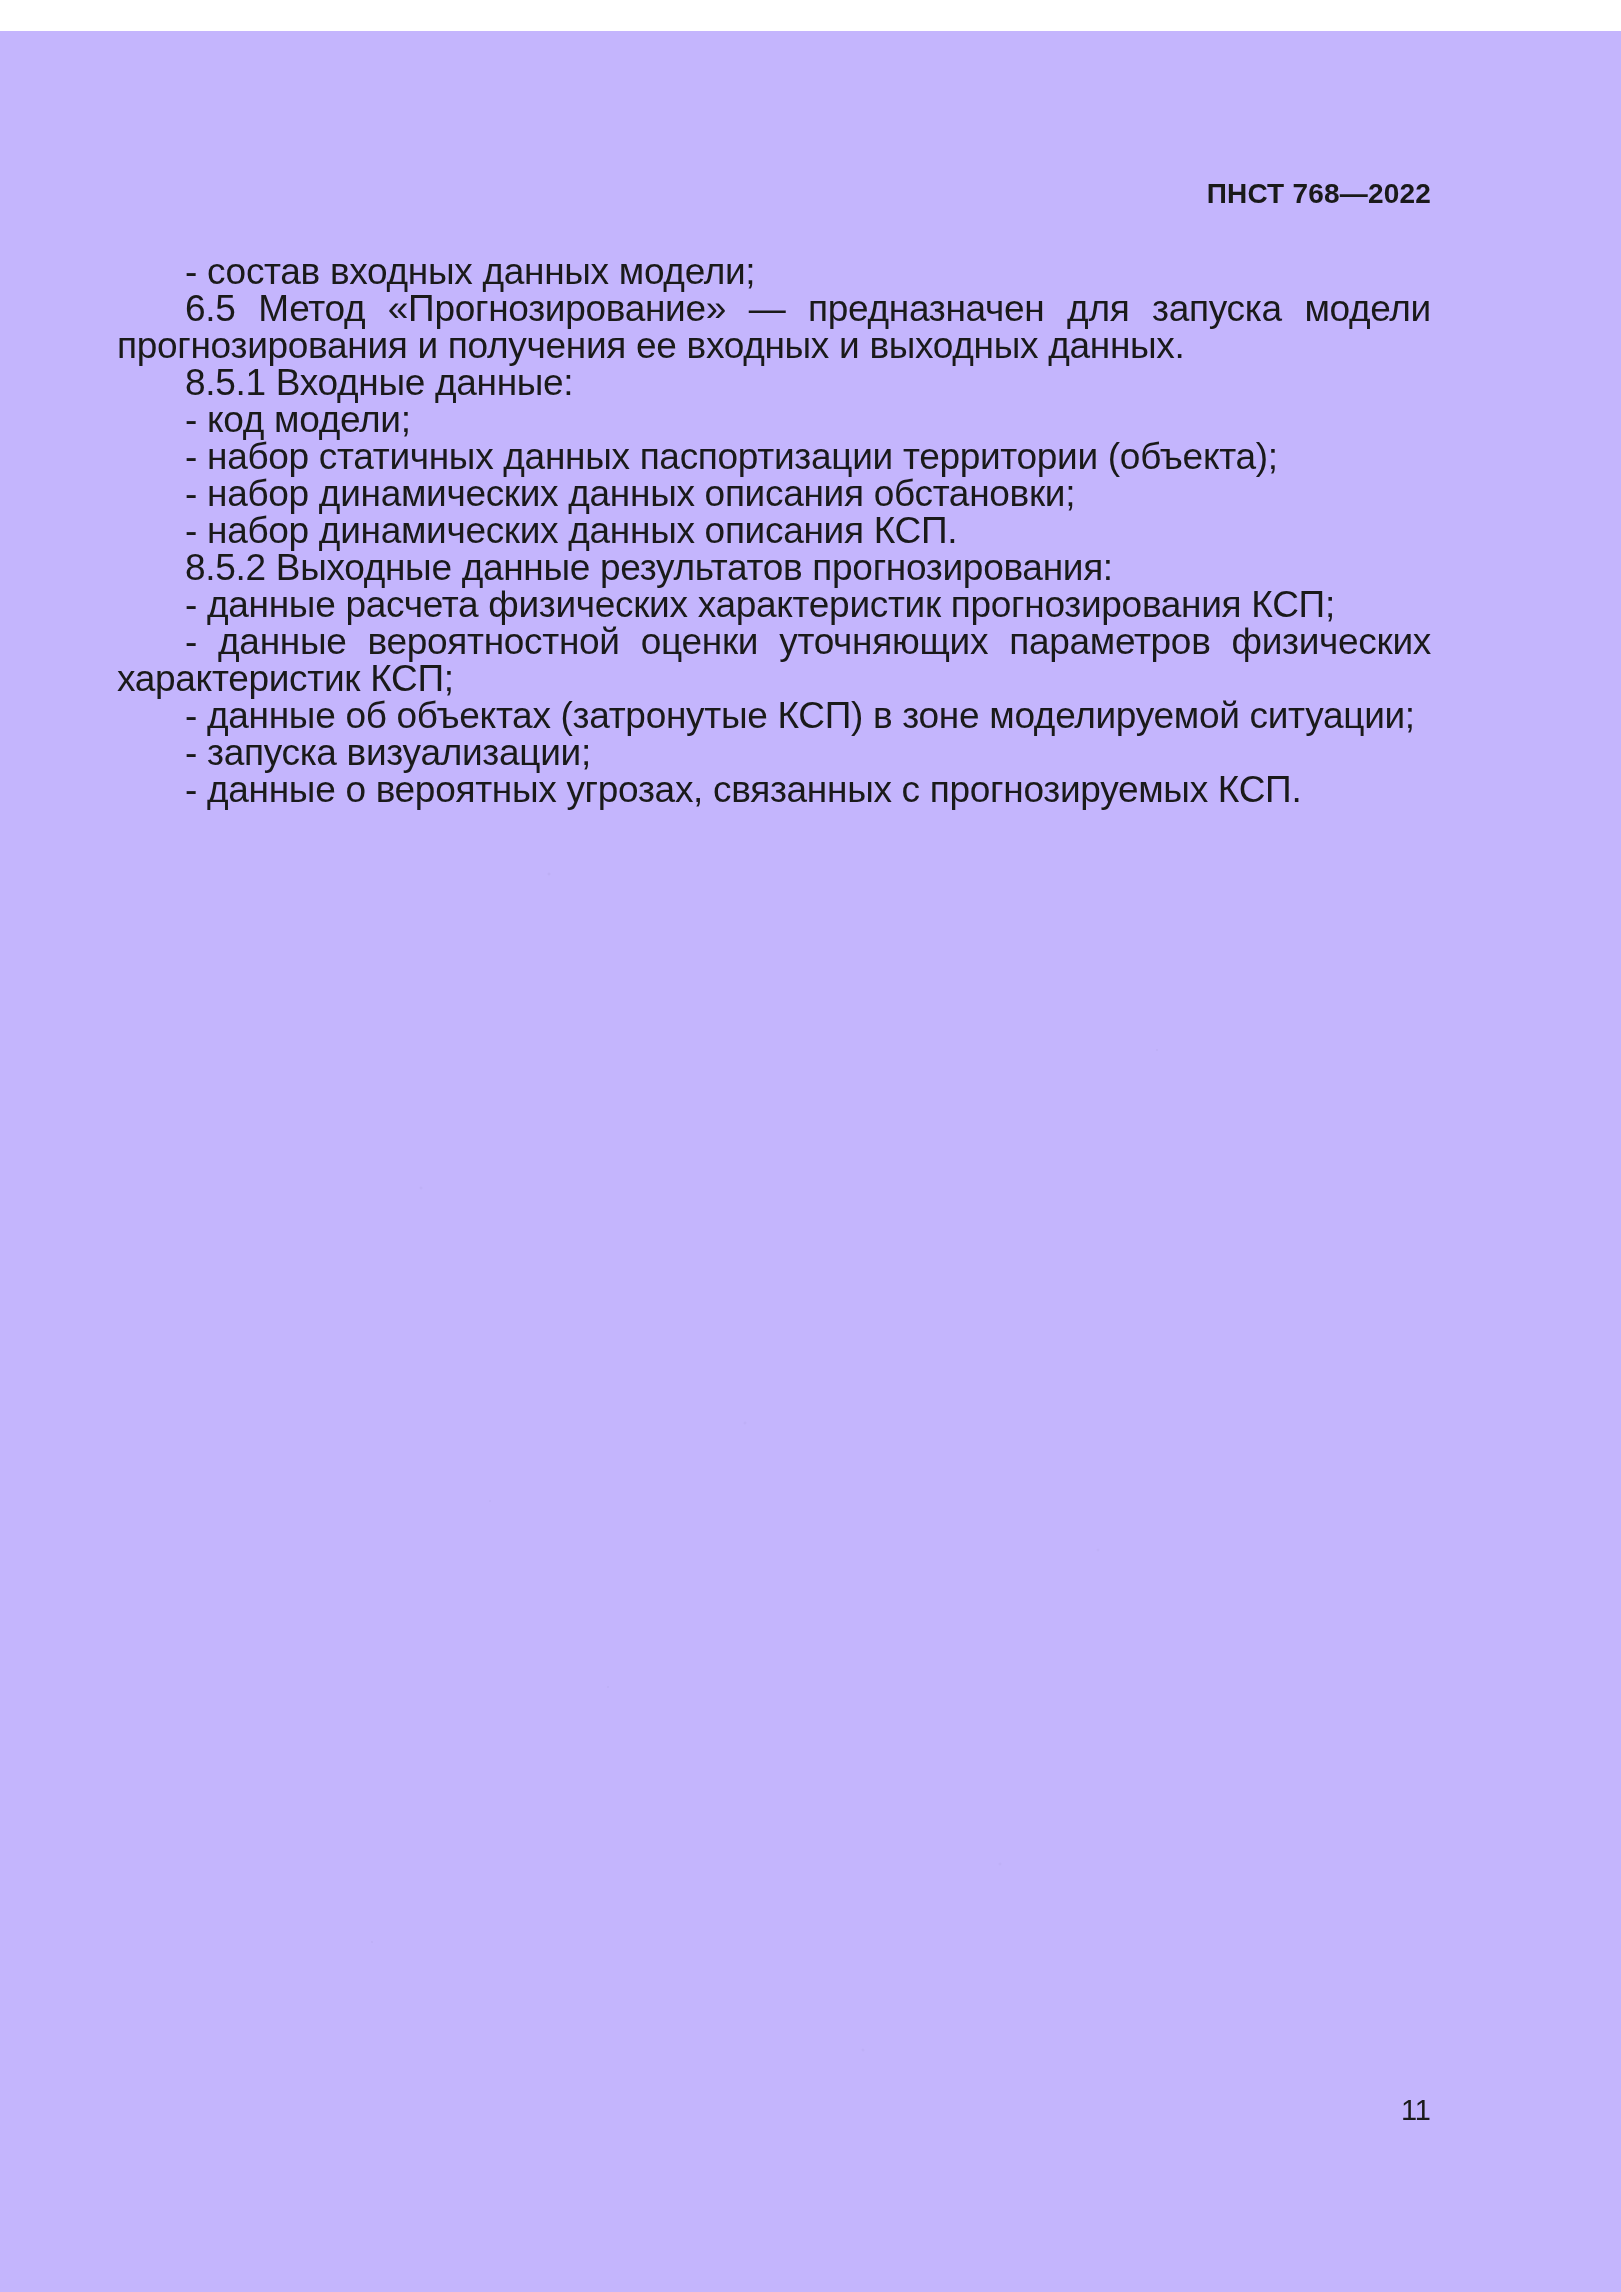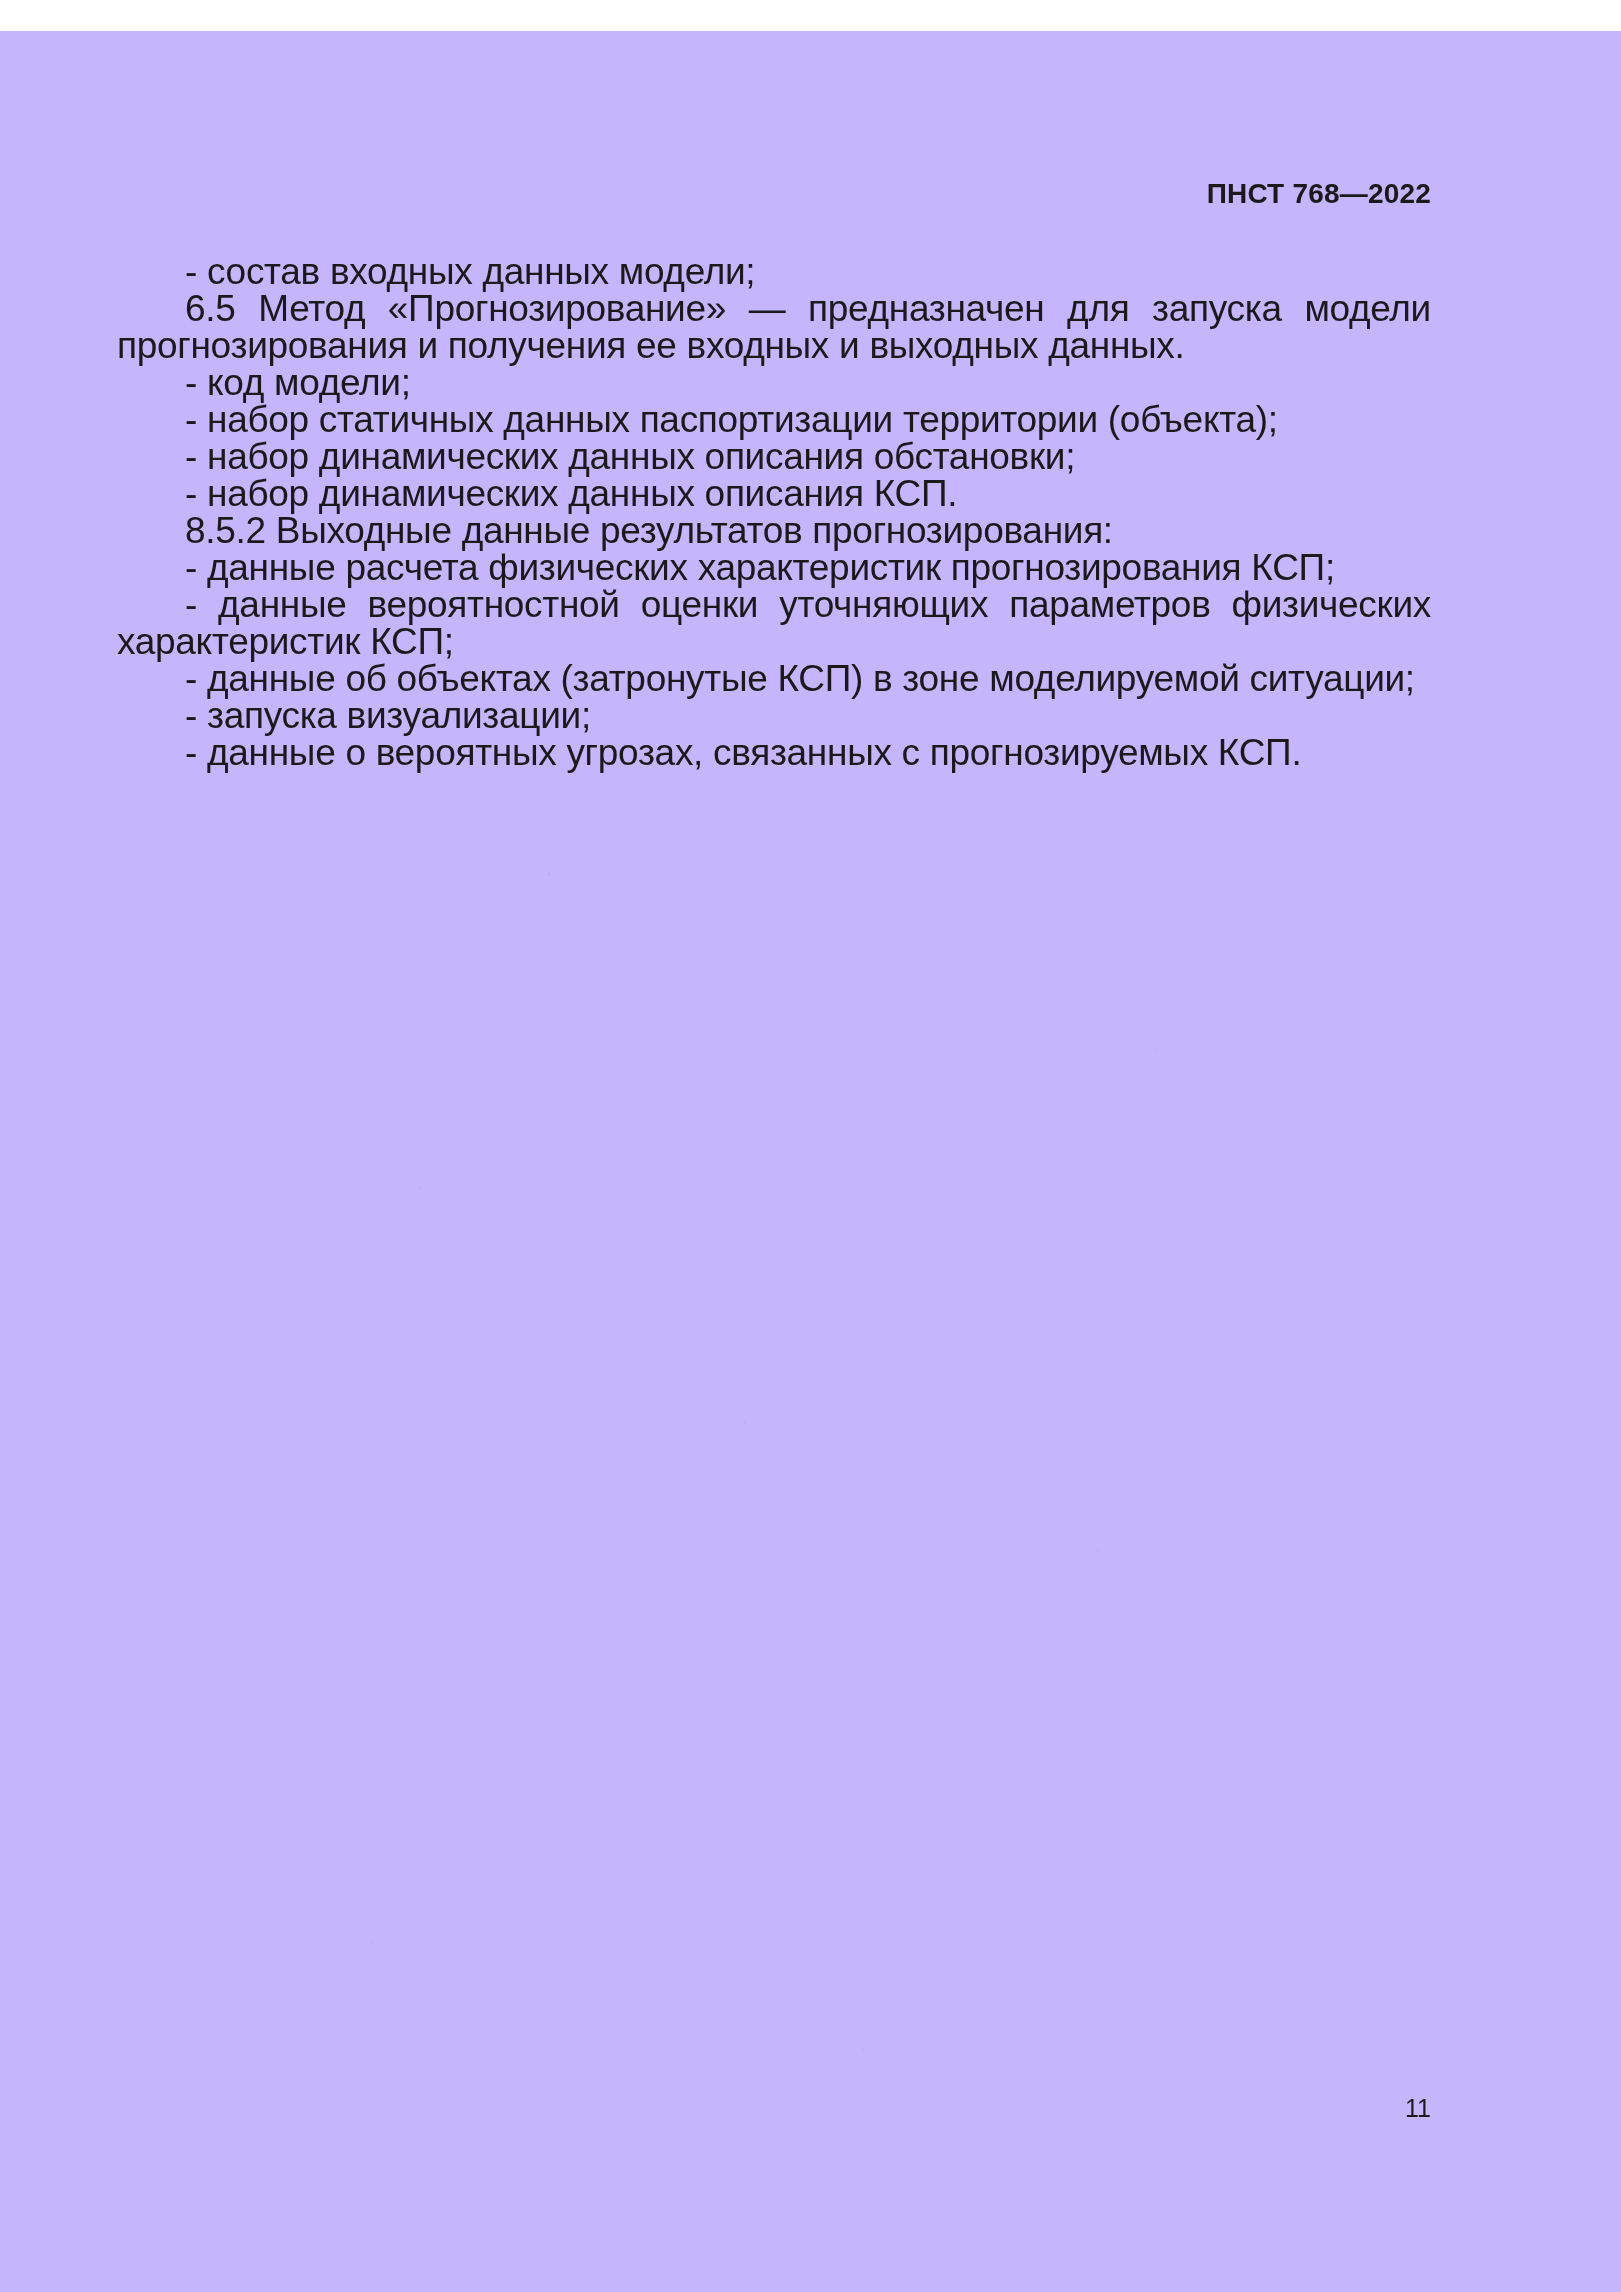--- a/index.html
+++ b/index.html
@@ -38,21 +38,21 @@
   .text-block p {
     margin: 0;
     padding: 0;
     text-indent: 68px;
     text-align: justify;
   }
   .page-number {
     position: absolute;
     top: 2063px;
     right: 190px;
-    font-size: 25px;
+    font-size: 29px;
   }
   
   .scan-noise {
     position: absolute;
     left: 0;
     top: 0;
     width: 1621px;
     height: 2293px;
     pointer-events: none;
     background-image:
@@ -74,20 +74,21 @@
 <body>
 
 <div class="page">
   <div class="scan-noise"></div>
 
   <div class="doc-header">ПНСТ 768—2022</div>
 
   <div class="text-block">
       <p>- состав входных данных модели;</p>
       <p>6.5 Метод «Прогнозирование» — предназначен для запуска модели прогнозирования и получения ее входных и выходных данных.</p>
+      <p>8.5.1 Входные данные:</p>
       <p>- код модели;</p>
       <p>- набор статичных данных паспортизации территории (объекта);</p>
       <p>- набор динамических данных описания обстановки;</p>
       <p>- набор динамических данных описания КСП.</p>
       <p>8.5.2 Выходные данные результатов прогнозирования:</p>
       <p>- данные расчета физических характеристик прогнозирования КСП;</p>
       <p>- данные вероятностной оценки уточняющих параметров физических характеристик КСП;</p>
       <p>- данные об объектах (затронутые КСП) в зоне моделируемой ситуации;</p>
       <p>- запуска визуализации;</p>
       <p>- данные о вероятных угрозах, связанных с прогнозируемых КСП.</p>

